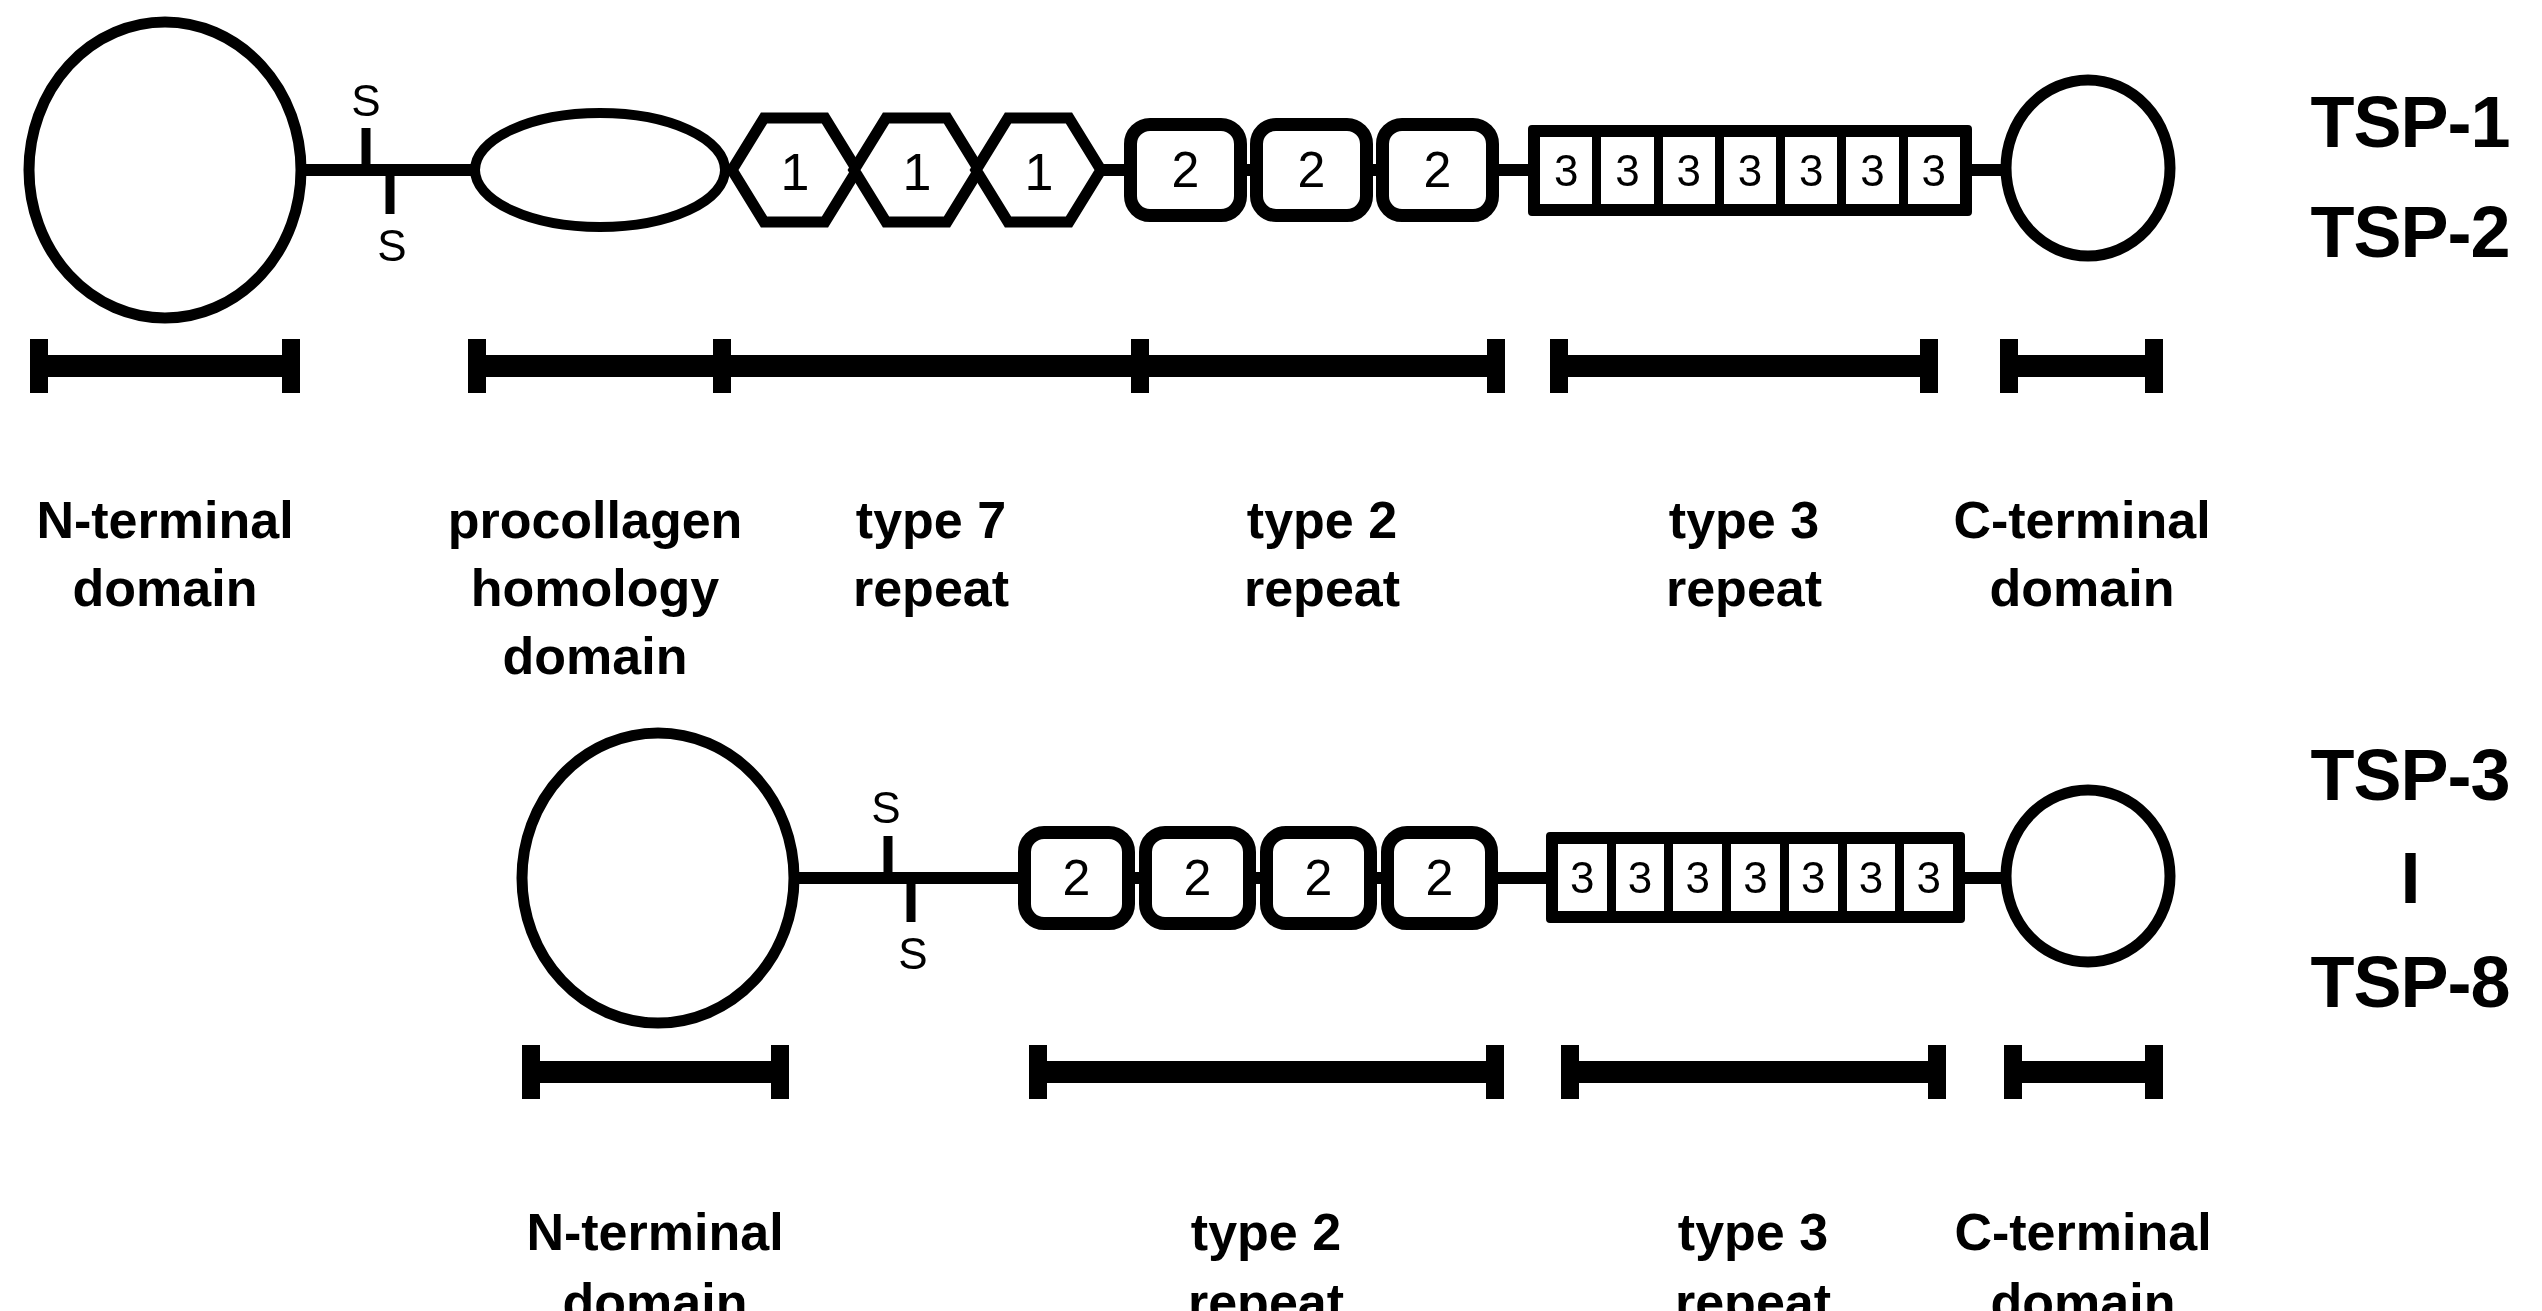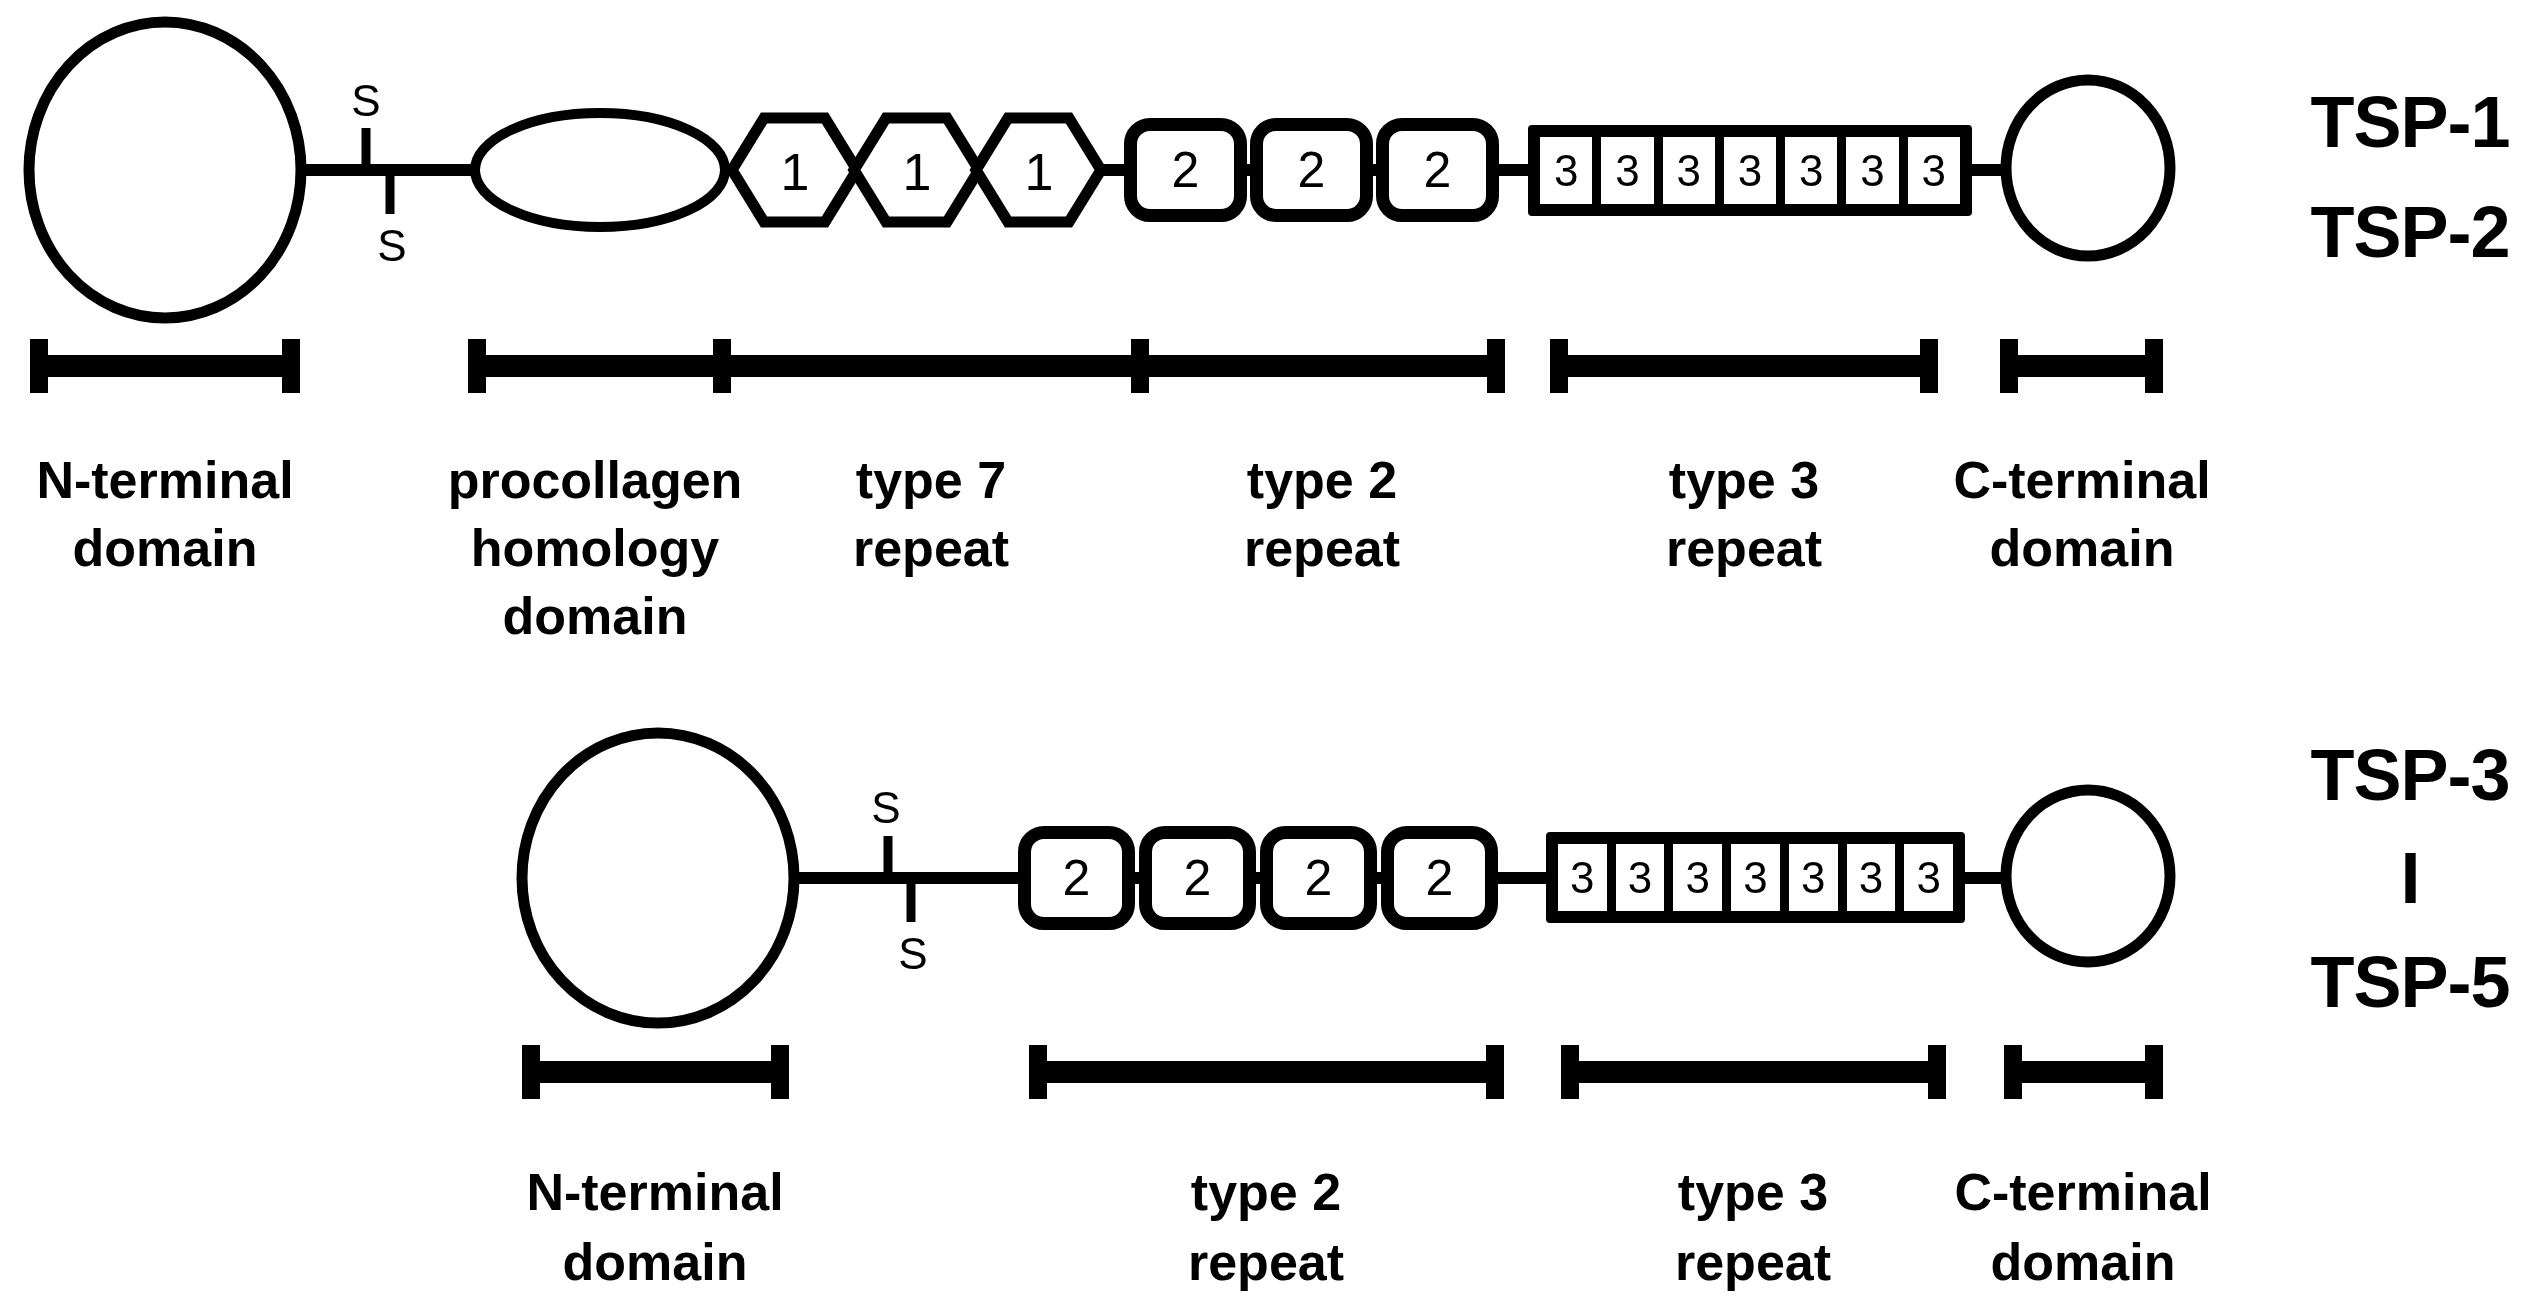--- a/index.html
+++ b/index.html
@@ -18,21 +18,21 @@
   .t3 .cell{flex:1;border-right:9px solid #000;display:flex;align-items:center;
             justify-content:center;font-size:44px;}
   .t3 .cell:last-child{border-right:none;}
   .bracket{position:absolute;height:54px;}
   .bracket .bar{position:absolute;left:0;right:0;top:16px;height:22px;background:#000;}
   .bracket .cap{position:absolute;top:0;width:18px;height:54px;background:#000;}
   .bracket .cap.l{left:0;}
   .bracket .cap.r{right:0;}
   .bracket .cap.m{}
   .dlabel{position:absolute;transform:translateX(-50%);text-align:center;font-weight:bold;
-          font-size:52px;line-height:68px;white-space:nowrap;}
+          font-size:52px;line-height:68px;white-space:nowrap;margin-top:40px;}
   .dlabel.bottom{line-height:70px;}
 </style>
 </head>
 <body>
 
 <div id="figure">
 
   <svg class="layer" width="2542" height="1311" viewBox="0 0 2542 1311">
 
     <line x1="296" y1="170" x2="2010" y2="170" stroke="#000" stroke-width="12"></line>
@@ -188,21 +188,21 @@
     <div class="cell">
         <span>3</span>
       </div>
     <div class="cell">
         <span>3</span>
       </div>
   </div>
 
   <div class="tsp" style="top:775px;">TSP-3</div>
   <div class="tsp" style="top:878px;">I</div>
-  <div class="tsp" style="top:982px;">TSP-5</div>
+  <div class="tsp" style="top:982px;">TSP-8</div>
 
   <div class="bracket" style="left:522px;top:1045px;width:267px;">
     <div class="bar"></div>
     <div class="cap l"></div>
       <div class="cap r"></div>
   </div>
   <div class="bracket" style="left:1029px;top:1045px;width:475px;">
     <div class="bar"></div>
     <div class="cap l"></div>
       <div class="cap r"></div>

